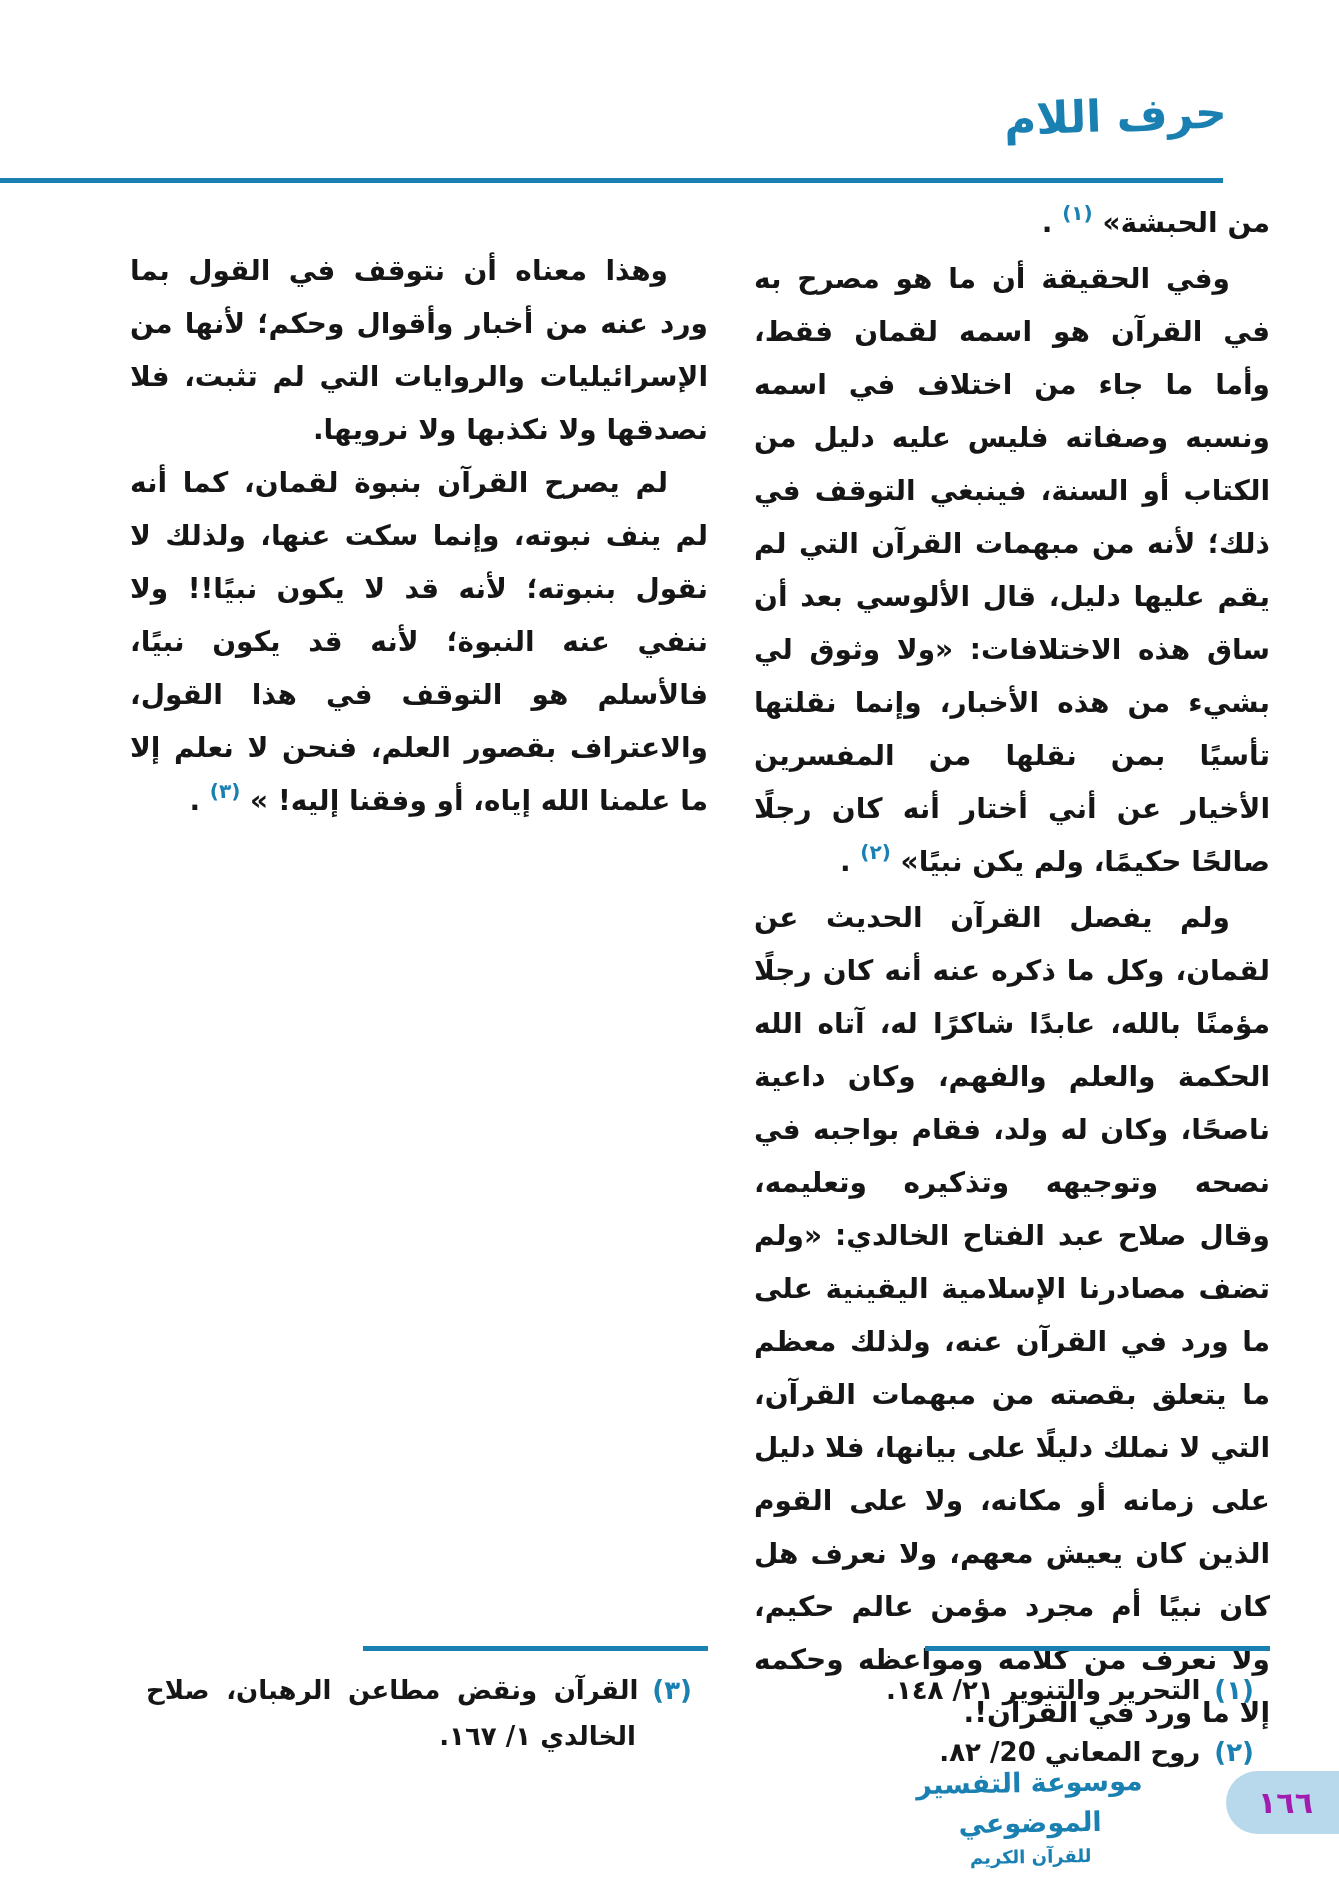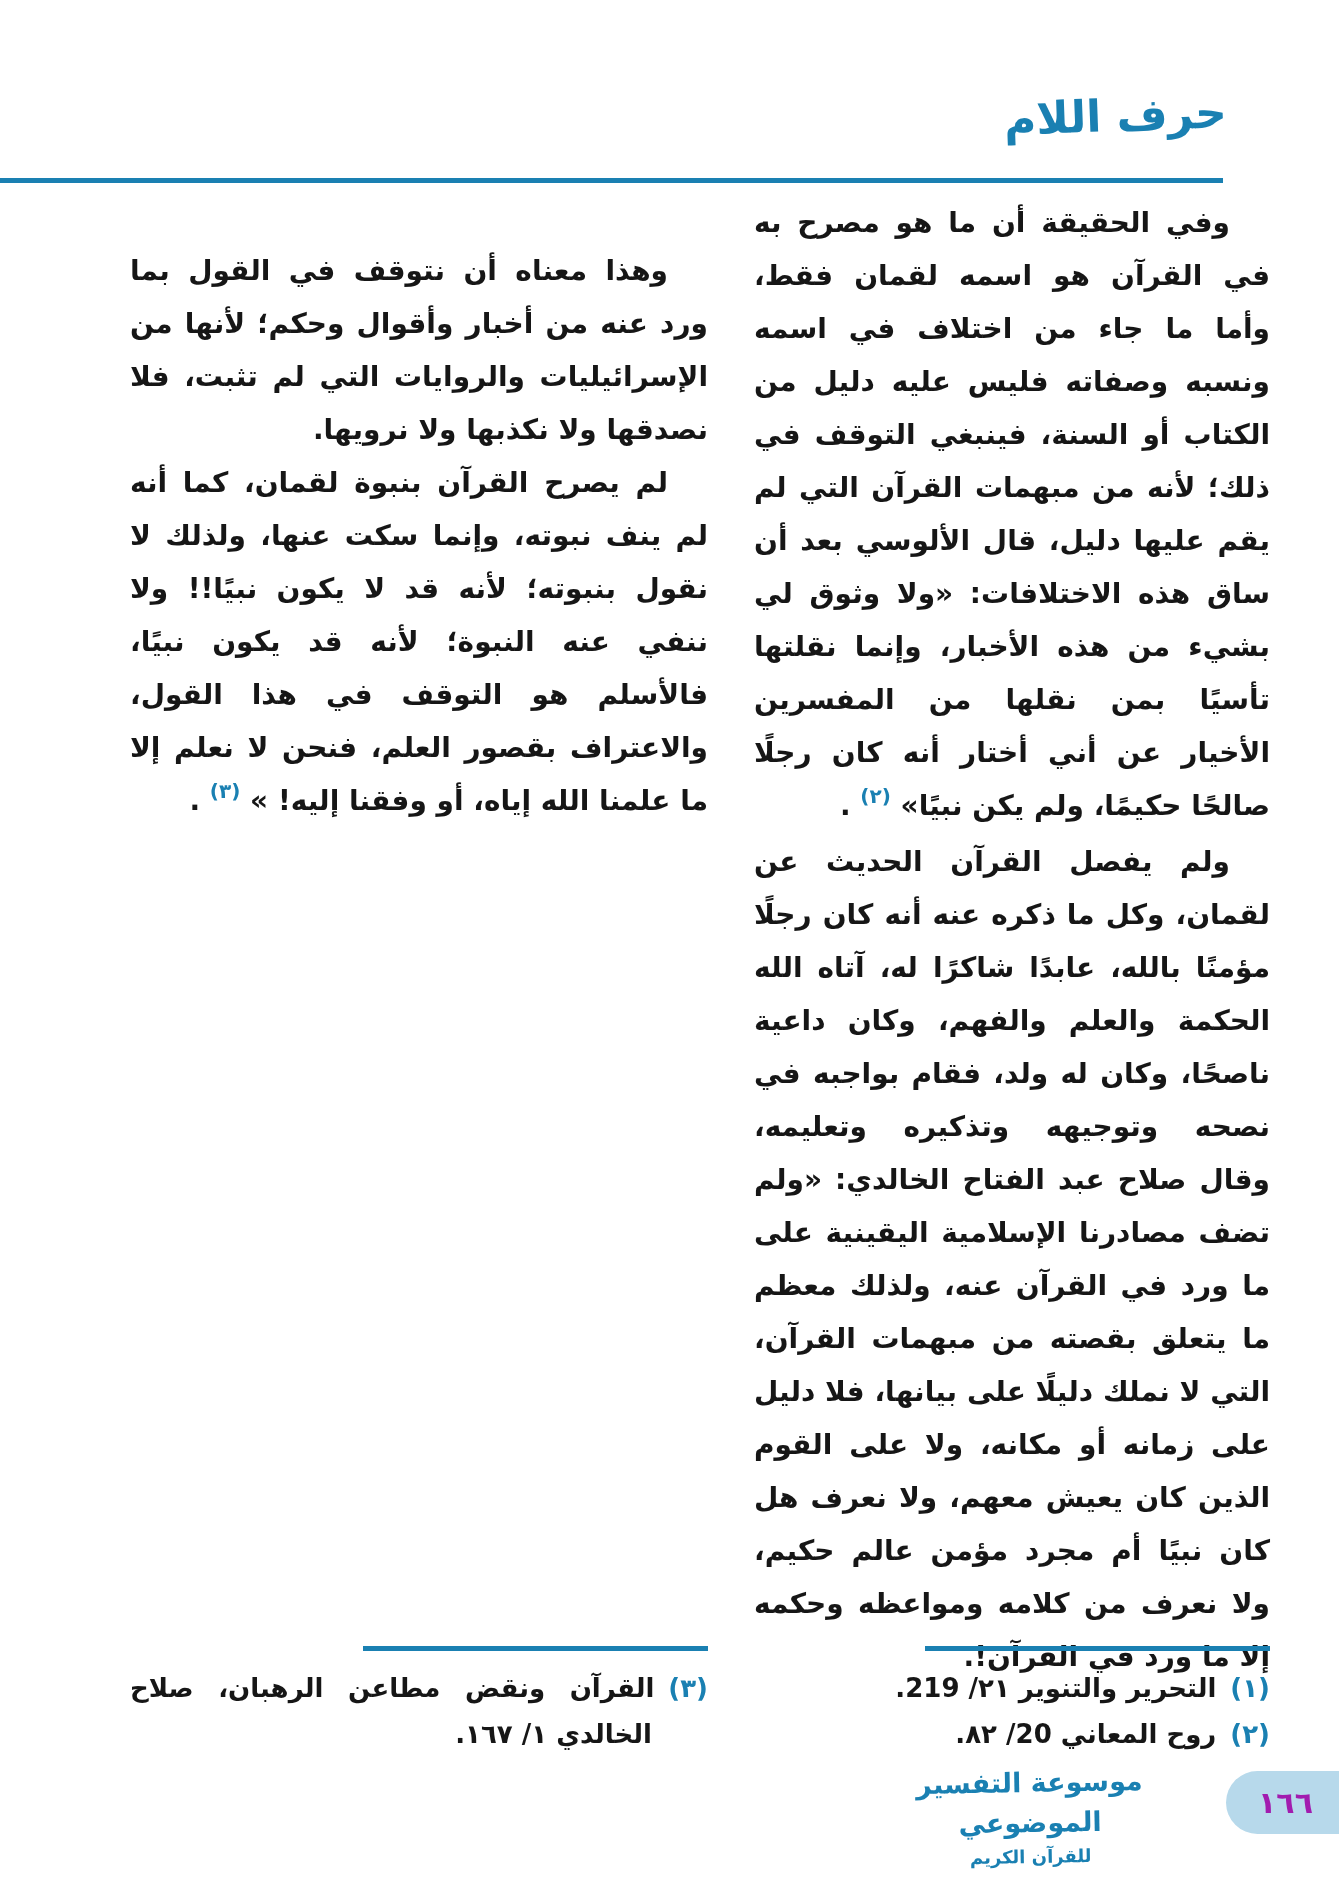--- a/index.html
+++ b/index.html
@@ -23,21 +23,21 @@
   p.body-par{margin:0;padding:0;}
   p.body-par.indent{text-indent:40px;}
   .fn-ref{color:var(--accent);font-size:20px;font-weight:bold;position:relative;top:-12px;}
   .footnotes{
     position:absolute;color:var(--ink);font-size:26px;font-weight:bold;
     line-height:46px;text-align:justify;
   }
   .fn-right{top:1646px;right:69px;width:516px;}
   .fn-left{top:1646px;left:130px;width:578px;}
   .fn-rule{width:345px;height:5px;background:var(--accent);margin:0 0 14px auto;}
-  .fn-item{margin:0;padding-right:56px;text-indent:-56px;}
+  .fn-item{margin:16px;padding-right:56px;text-indent:-56px;}
   .fn-marker{color:var(--accent);margin-left:14px;}
   .logo{
     position:absolute;top:1763px;left:860px;width:340px;text-align:center;
     color:var(--accent);font-weight:bold;transform:rotate(-1deg);
   }
   .logo-main{font-size:27px;line-height:40px;letter-spacing:-1px;}
   .logo-sub{font-size:18px;line-height:24px;margin-top:2px;}
   .page-badge{
     position:absolute;top:1771px;right:0;width:113px;height:63px;
     background:var(--badge);border-radius:34px 0 0 34px;
@@ -49,33 +49,34 @@
 </head>
 <body>
 
 <div class="page" style="--accent: #1a80b2; --badge: #b7d9eb; --ink: #161616;">
 
   <div class="section-title">حرف اللام</div>
 
   <div class="header-rule"></div>
 
   <div class="col col-right" id="col-right">
+      <p class="body-par"><span>من الحبشة» </span><span class="fn-ref">(١)</span><span> .</span></p>
       <p class="body-par indent"><span>وفي الحقيقة أن ما هو مصرح به في القرآن هو اسمه لقمان فقط، وأما ما جاء من اختلاف في اسمه ونسبه وصفاته فليس عليه دليل من الكتاب أو السنة، فينبغي التوقف في ذلك؛ لأنه من مبهمات القرآن التي لم يقم عليها دليل، قال الألوسي بعد أن ساق هذه الاختلافات: «ولا وثوق لي بشيء من هذه الأخبار، وإنما نقلتها تأسيًا بمن نقلها من المفسرين الأخيار عن أني أختار أنه كان رجلًا صالحًا حكيمًا، ولم يكن نبيًا» </span><span class="fn-ref">(٢)</span><span> .</span></p>
       <p class="body-par indent"><span>ولم يفصل القرآن الحديث عن لقمان، وكل ما ذكره عنه أنه كان رجلًا مؤمنًا بالله، عابدًا شاكرًا له، آتاه الله الحكمة والعلم والفهم، وكان داعية ناصحًا، وكان له ولد، فقام بواجبه في نصحه وتوجيهه وتذكيره وتعليمه، وقال صلاح عبد الفتاح الخالدي: «ولم تضف مصادرنا الإسلامية اليقينية على ما ورد في القرآن عنه، ولذلك معظم ما يتعلق بقصته من مبهمات القرآن، التي لا نملك دليلًا على بيانها، فلا دليل على زمانه أو مكانه، ولا على القوم الذين كان يعيش معهم، ولا نعرف هل كان نبيًا أم مجرد مؤمن عالم حكيم، ولا نعرف من كلامه ومواعظه وحكمه إلا ما ورد في القرآن!.</span></p>
     </div>
 
   <div class="col col-left" id="col-left">
       <p class="body-par indent"><span>وهذا معناه أن نتوقف في القول بما ورد عنه من أخبار وأقوال وحكم؛ لأنها من الإسرائيليات والروايات التي لم تثبت، فلا نصدقها ولا نكذبها ولا نرويها.</span></p>
       <p class="body-par indent"><span>لم يصرح القرآن بنبوة لقمان، كما أنه لم ينف نبوته، وإنما سكت عنها، ولذلك لا نقول بنبوته؛ لأنه قد لا يكون نبيًا!! ولا ننفي عنه النبوة؛ لأنه قد يكون نبيًا، فالأسلم هو التوقف في هذا القول، والاعتراف بقصور العلم، فنحن لا نعلم إلا ما علمنا الله إياه، أو وفقنا إليه! » </span><span class="fn-ref">(٣)</span><span> .</span></p>
     </div>
 
   <div class="footnotes fn-right">
     <div class="fn-rule"></div>
     <div id="fn-right-items">
-        <p class="fn-item"><span class="fn-marker">(١)</span><span>التحرير والتنوير ٢١/ 219.</span></p>
+        <p class="fn-item"><span class="fn-marker">(١)</span><span>التحرير والتنوير ٢١/ ١٤٨.</span></p>
         <p class="fn-item"><span class="fn-marker">(٢)</span><span>روح المعاني 20/ ٨٢.</span></p>
       </div>
   </div>
 
   <div class="footnotes fn-left">
     <div class="fn-rule"></div>
     <div id="fn-left-items">
         <p class="fn-item"><span class="fn-marker">(٣)</span><span>القرآن ونقض مطاعن الرهبان، صلاح الخالدي ١/ ١٦٧.</span></p>
       </div>
   </div>

